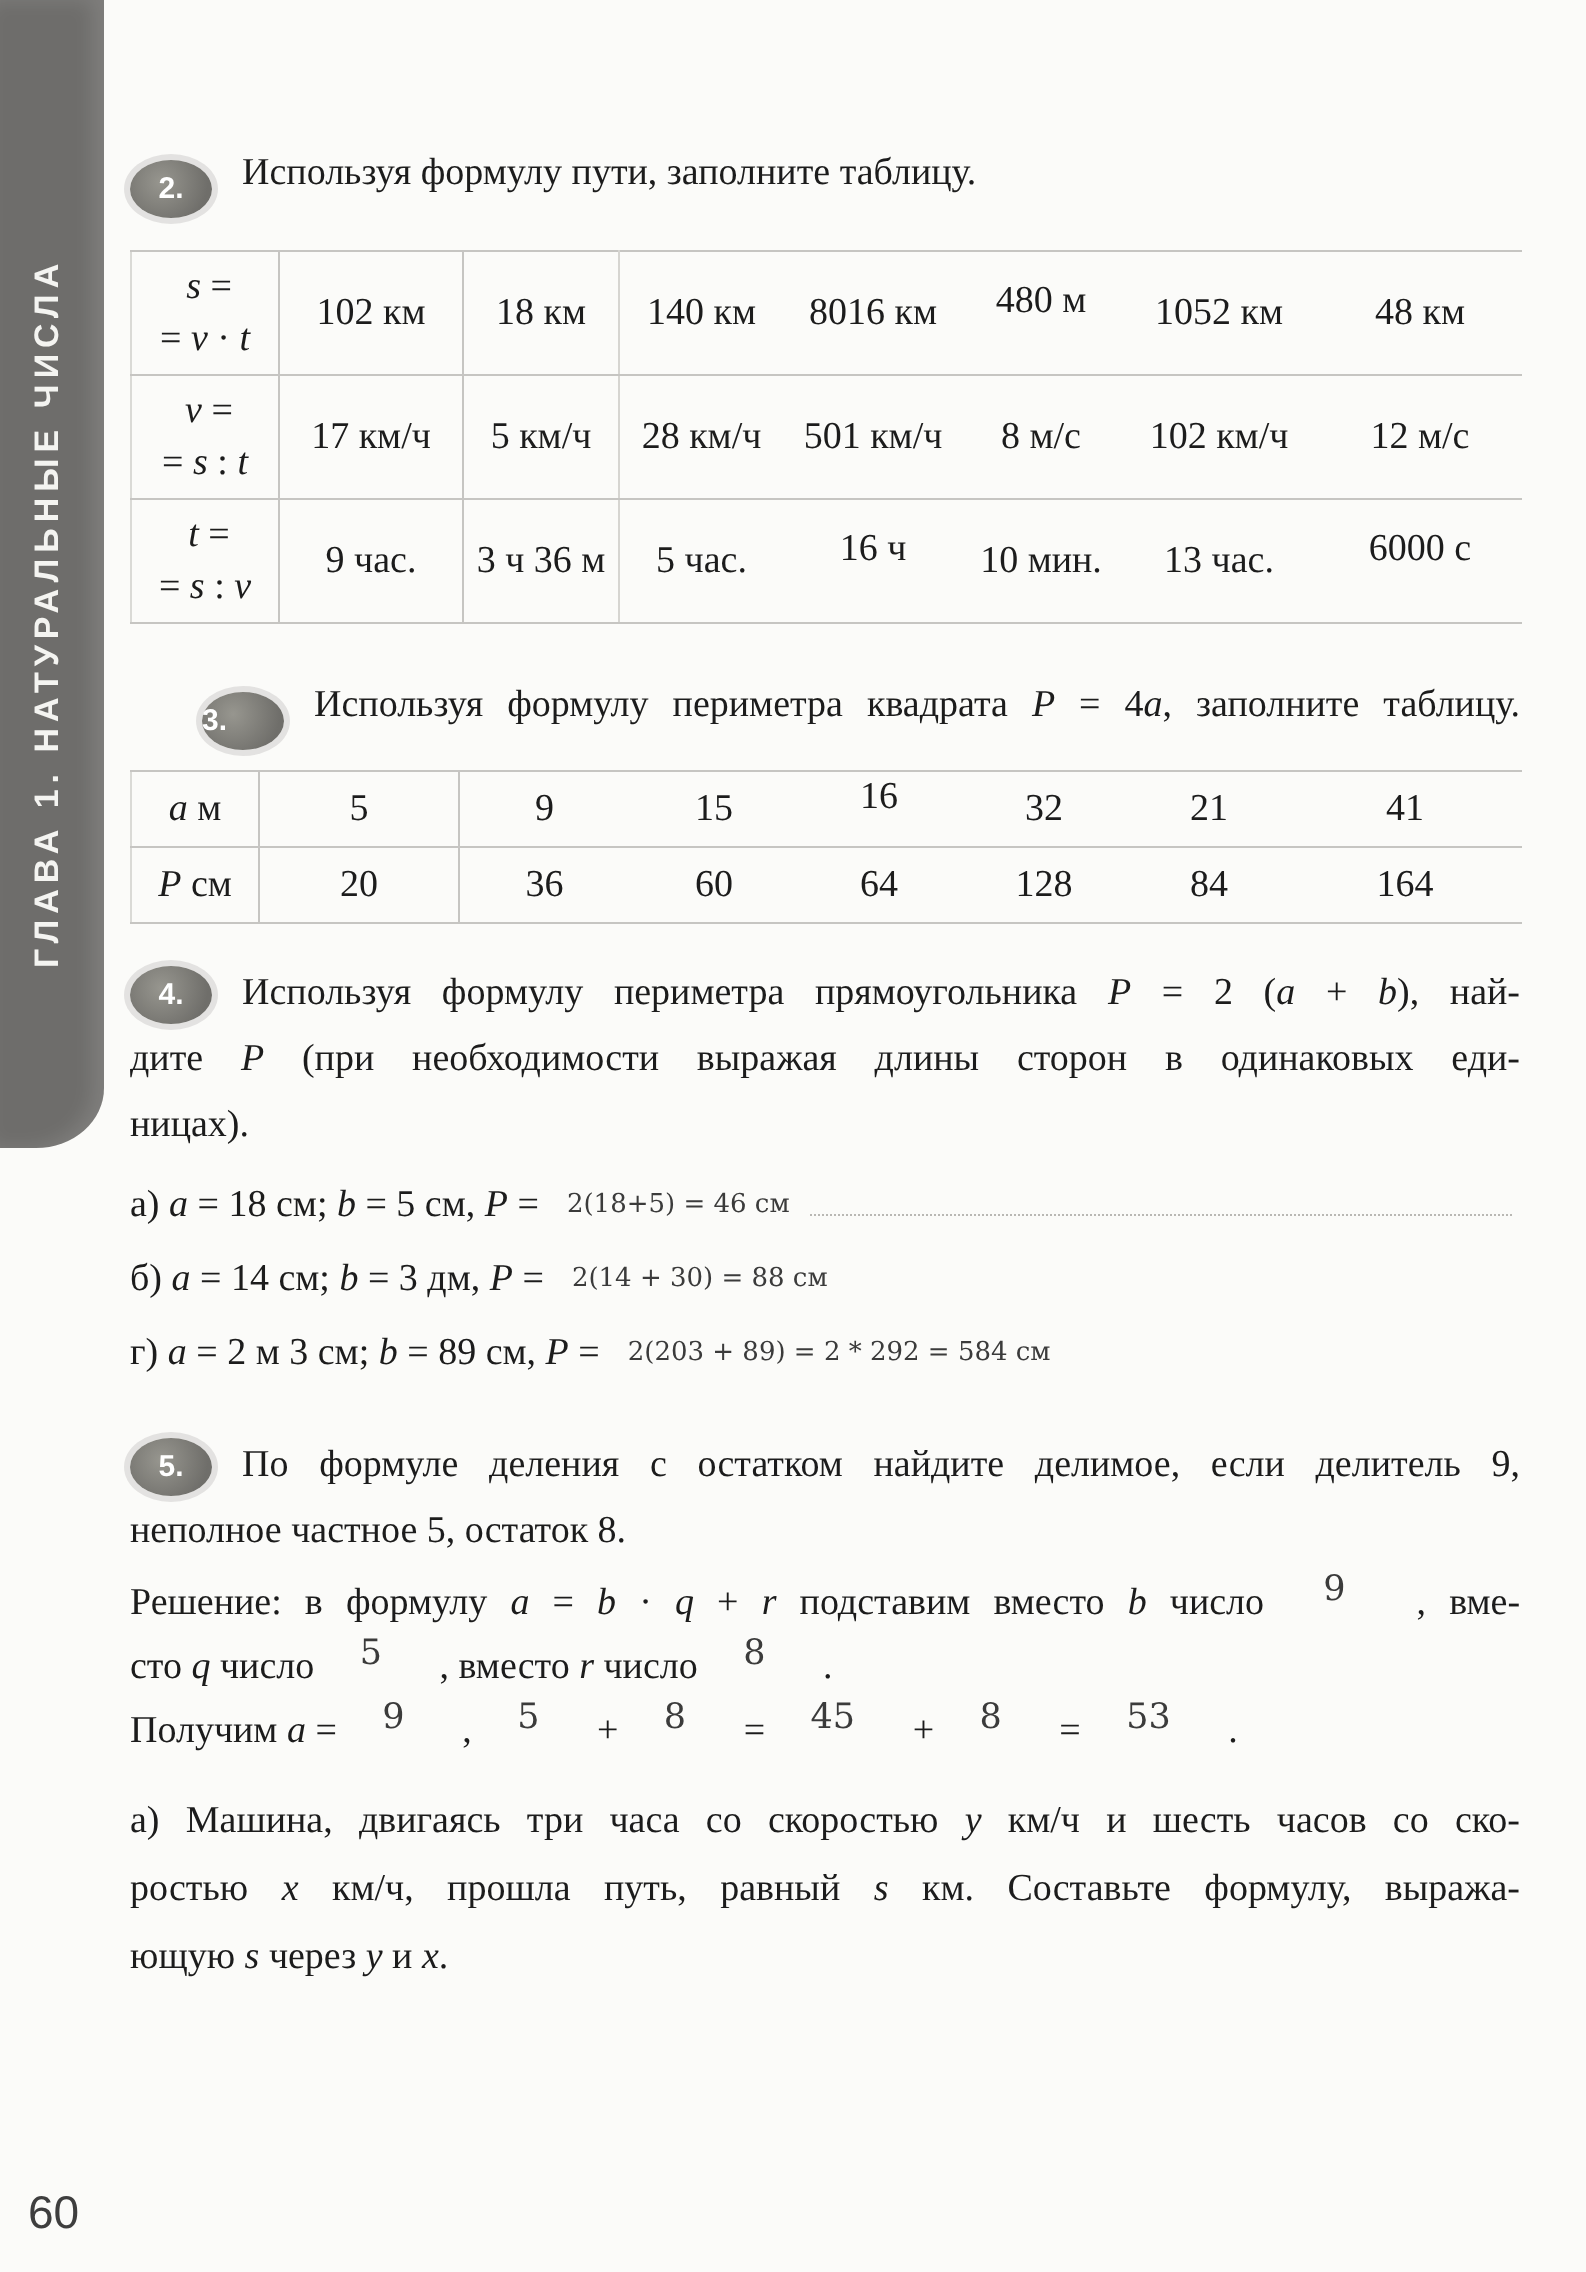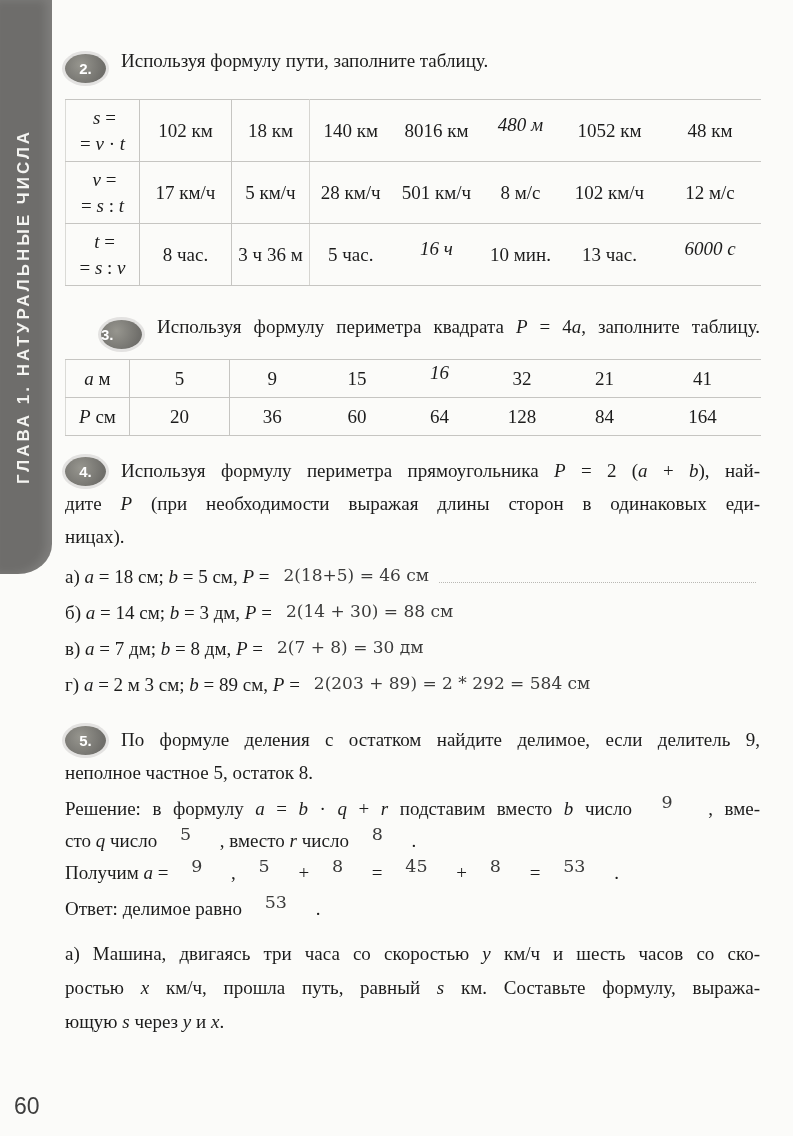--- a/index.html
+++ b/index.html
@@ -7,45 +7,45 @@
         font-family:"Liberation Serif",serif;color:#1c1c1c;overflow:hidden;margin:0 auto;}
 
   
   .sidebar{position:absolute;left:0;top:0;width:52px;height:574px;background:#6e6d6b;
            border-bottom-right-radius:34px 30px;box-shadow:inset -6px 0 10px rgba(255,255,255,.12);}
   .sidebar-label{position:absolute;left:14px;top:484px;transform:rotate(-90deg);
                  transform-origin:left top;white-space:nowrap;
                  font-family:"Liberation Sans",sans-serif;font-weight:bold;font-size:17px;
                  letter-spacing:3px;color:#f4f4f1;}
 
-  .content{position:absolute;left:65px;top:0;width:695px;padding-top:44px;}
+  .content{position:absolute;left:65px;top:0;width:695px;padding-top:70px;}
 
   .ex-head{font-size:19px;line-height:33px;}
   .fill{text-align:justify;text-align-last:justify;}
   .badge{display:inline-block;width:41px;height:29px;border-radius:50%;
          background:radial-gradient(circle at 38% 38%,#97968f,#6f6e6a 75%);
          color:#fff;text-align:center;line-height:29px;font-weight:bold;font-size:15px;
          font-family:"Liberation Sans",sans-serif;margin-right:15px;vertical-align:-7px;
          box-shadow:0 0 0 3px rgba(120,119,115,.18);}
   .ex-head .badge.fl{float:left;margin-top:3px;}
 
   table{border-collapse:collapse;table-layout:fixed;width:695px;font-size:19px;}
   td{text-align:center;vertical-align:middle;overflow:hidden;}
   .t1 tr{height:62px;} .t2 tr{height:38px;}
   .t1{margin-top:16px;} .t2{margin-top:10px;}
   .t1 td,.t2 td{border-top:1px solid #c6c5c2;border-bottom:1px solid #c6c5c2;}
   td.h{border-right:1px solid #c6c5c2;border-left:1px solid #dadad6;font-style:normal;}
   td.c1{border-right:1px solid #c6c5c2;}
   td.c2{border-right:1px solid #d6d5d1;}
   td.h .fl{padding-left:4px;}
-  td.up{padding-bottom:12px;font-style:italic;}
+  td.up{padding-bottom:12px;}
   .t1 td.h{line-height:26px;}
   .items{margin-top:6px;font-size:19px;}
   .item{display:flex;align-items:baseline;line-height:35px;white-space:nowrap;}
-  .answer{font-family:"DejaVu Serif",serif;font-size:17px;color:#3b3b3b;margin-left:14px;
+  .answer{font-family:"DejaVu Serif",serif;font-size:13px;color:#3b3b3b;margin-left:14px;
           position:relative;top:-2px;text-align:center;}
   .dots{flex:1;border-bottom:1px dotted #b9b8b4;margin:0 4px 8px 10px;}
 
   .sol{font-size:19px;line-height:31px;margin-top:4px;}
   .sol .ln{min-height:31px;}
   .ans{font-family:"DejaVu Serif",serif;font-size:17.5px;color:#3b3b3b;
        position:relative;top:-7px;}
   .w{margin:0 24px 0 18px;}
 
   .pagenum{position:absolute;left:14px;top:1093px;font-family:"Liberation Sans",sans-serif;
@@ -93,21 +93,21 @@
         <td class="c1">17 км/ч</td>
         <td class="c2">5 км/ч</td>
         <td>28 км/ч</td>
         <td>501 км/ч</td>
         <td>8 м/с</td>
         <td>102 км/ч</td>
         <td>12 м/с</td>
       </tr>
       <tr>
         <td class="h"><span class="fl"><i>t</i> =</span><br>= <i>s</i> : <i>v</i></td>
-        <td class="c1">8 час.</td>
+        <td class="c1">9 час.</td>
         <td class="c2">3 ч 36 м</td>
         <td>5 час.</td>
         <td class="up">16 ч</td>
         <td>10 мин.</td>
         <td>13 час.</td>
         <td class="up">6000 с</td>
       </tr>
     </tbody>
       </table>
 
@@ -159,39 +159,34 @@
       <div class="item">
         <span>а) <i>a</i> = 18 см; <i>b</i> = 5 см, <i>P</i> =</span>
         <span class="answer">2(18+5) = 46 см</span>
         <span class="dots"></span>
       </div>
       <div class="item">
         <span>б) <i>a</i> = 14 см; <i>b</i> = 3 дм, <i>P</i> =</span>
         <span class="answer">2(14 + 30) = 88 см</span>
       </div>
       <div class="item">
-        <span>в) <i>a</i> = 7 дм; <i>b</i> = 8 дм, <i>P</i> =</span>
-        <span class="answer">2(7 + 8) = 30 дм</span>
-      </div>
-      <div class="item">
         <span>г) <i>a</i> = 2 м 3 см; <i>b</i> = 89 см, <i>P</i> =</span>
         <span class="answer">2(203 + 89) = 2 * 292 = 584 см</span>
       </div>
     </div>
 
     <div class="ex-head" style="margin-top:20px;">
       <span class="badge fl">5.</span>
       <div class="fill">По формуле деления с остатком найдите делимое, если делитель 9,</div>
       <div>неполное частное 5, остаток 8.</div>
     </div>
     <div class="sol">
       <div class="ln fill">Решение: в формулу <i>a</i> = <i>b</i> · <i>q</i> + <i>r</i> подставим вместо <i>b</i> число <span class="ans w">9</span> , вме-</div>
       <div class="ln">сто <i>q</i> число <span class="ans w">5</span> , вместо <i>r</i> число <span class="ans w">8</span> .</div>
       <div class="ln">Получим <i>a</i> = <span class="ans w">9</span> , <span class="ans w">5</span> + <span class="ans w">8</span> = <span class="ans w">45</span> + <span class="ans w">8</span> = <span class="ans w">53</span> .</div>
-      <div class="ln" style="margin-top:4px;">Ответ: делимое равно <span class="ans w">53</span> .</div>
     </div>
 
     <div class="sol" style="margin-top:12px;line-height:34px;">
       <div class="ln fill">а) Машина, двигаясь три часа со скоростью <i>y</i> км/ч и шесть часов со ско-</div>
       <div class="ln fill">ростью <i>x</i> км/ч, прошла путь, равный <i>s</i> км. Составьте формулу, выража-</div>
       <div class="ln">ющую <i>s</i> через <i>y</i> и <i>x</i>.</div>
     </div>
 
   </div>
 

